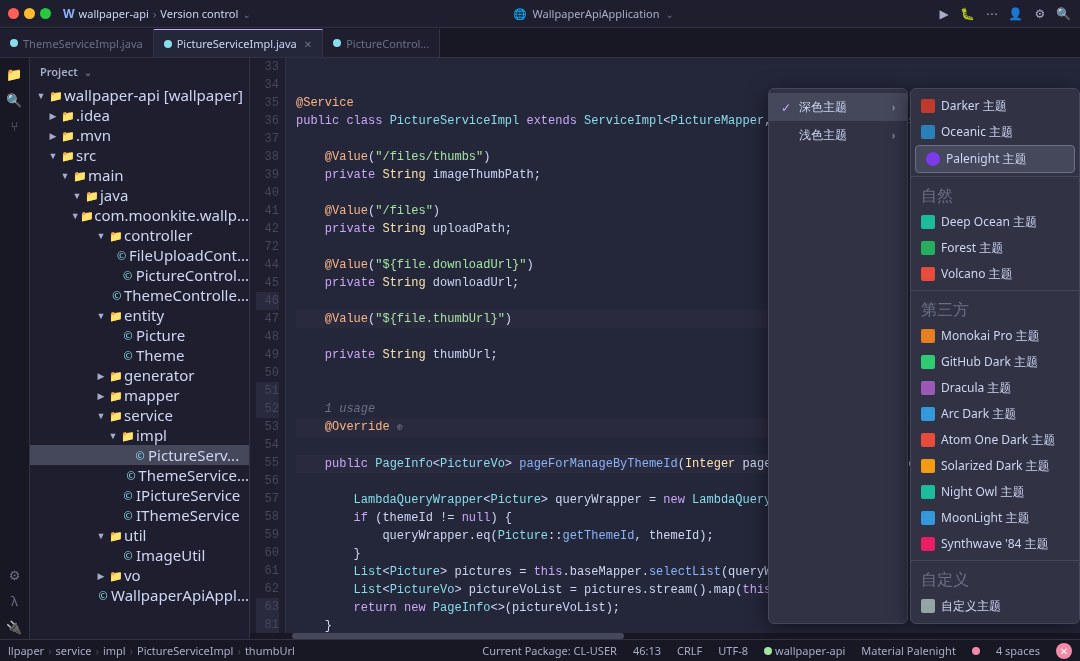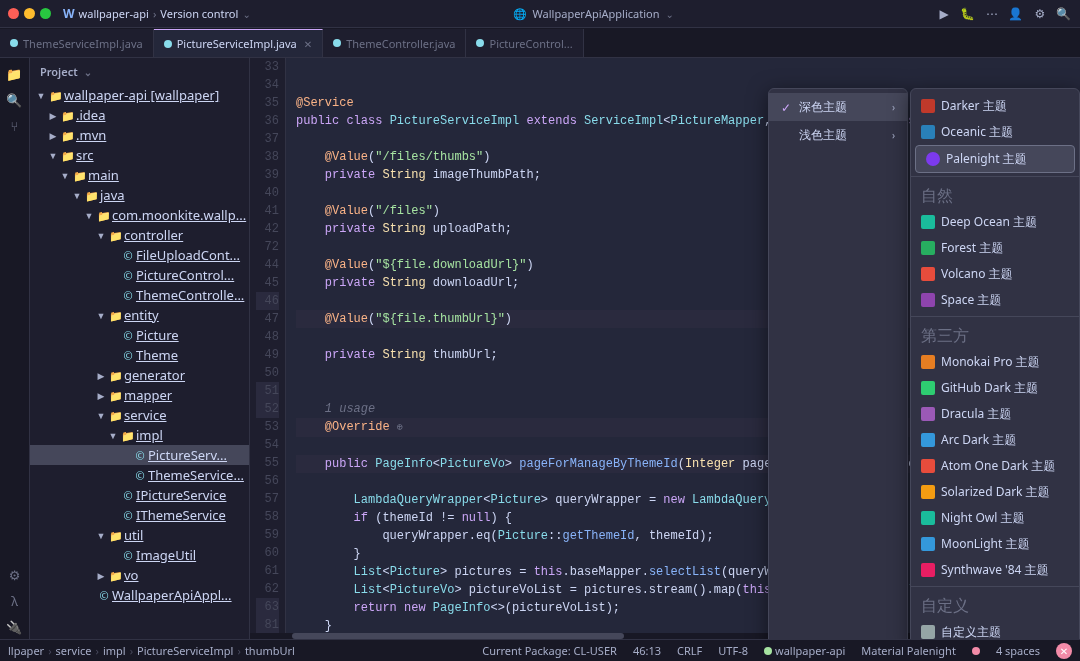--- a/index.html
+++ b/index.html
@@ -109,21 +109,21 @@
       padding: 1px 0;
       font-size: 11.5px;
       color: #cdd6f4;
       cursor: pointer;
       height: 20px;
     }
     .tree-row.selected { background: #45475a; }
     .indent { display: inline-block; }
     .arrow { width: 14px; text-align: center; font-size: 9px; color: #a6adc8; }
     .file-icon { width: 16px; text-align: center; font-size: 11px; }
-    .tree-label { font-size: 13px; color: #cdd6f4; white-space: nowrap; text-decoration: underline; }
+    .tree-label { font-size: 15px; color: #cdd6f4; white-space: nowrap; }
 
     
     .editor-area {
       flex: 1;
       background: #24273a;
       overflow: hidden;
       position: relative;
     }
     .editor-content {
       overflow: auto;
@@ -306,24 +306,20 @@
 
 <div class="tab-bar">
   <div class="tab">
     <div class="tab-dot" style="background:#89dceb;"></div>
     <span>ThemeServiceImpl.java</span>
   </div>
   <div class="tab active">
     <div class="tab-dot" style="background:#89dceb;"></div>
     <span>PictureServiceImpl.java</span>
     <span class="tab-close">✕</span>
-  </div>
-  <div class="tab">
-    <div class="tab-dot" style="background:#89dceb;"></div>
-    <span>ThemeController.java</span>
   </div>
   <div class="tab">
     <div class="tab-dot" style="background:#89dceb;"></div>
     <span>PictureControl...</span>
   </div>
 </div>
 
 <div class="main-layout">
 
   <div class="left-icons">
@@ -620,24 +616,20 @@
           <span>Deep Ocean 主题</span>
         </div>
         <div class="theme-item">
           <div class="theme-icon" style="background:#27ae60;"></div>
           <span>Forest 主题</span>
         </div>
         <div class="theme-item">
           <div class="theme-icon" style="background:#e74c3c;"></div>
           <span>Volcano 主题</span>
         </div>
-        <div class="theme-item">
-          <div class="theme-icon" style="background:#8e44ad;"></div>
-          <span>Space 主题</span>
-        </div>
 
         <div class="theme-divider"></div>
         <div class="theme-section-label">第三方</div>
         <div class="theme-item">
           <div class="theme-icon" style="background:#e67e22;"></div>
           <span>Monokai Pro 主题</span>
         </div>
         <div class="theme-item">
           <div class="theme-icon" style="background:#2ecc71;"></div>
           <span>GitHub Dark 主题</span>

